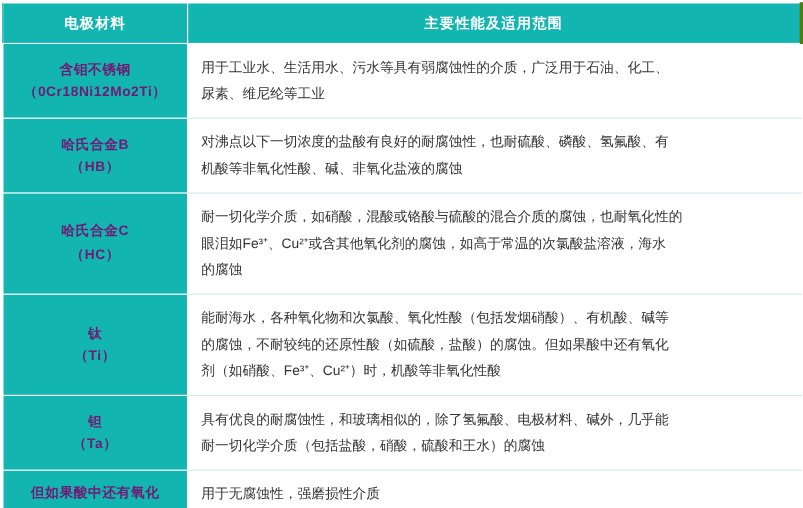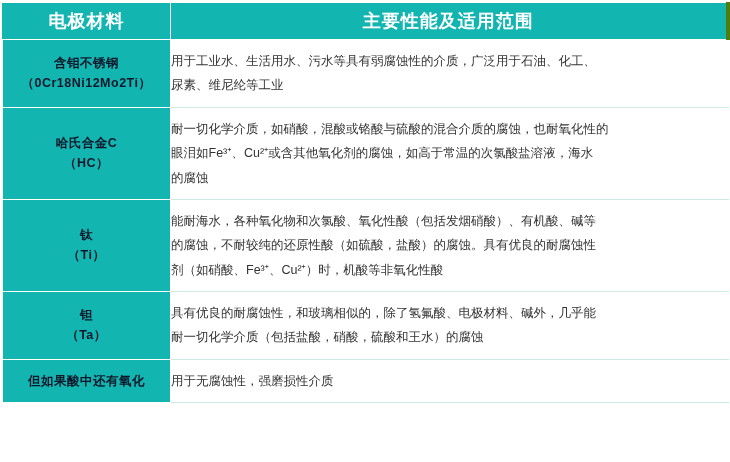--- a/index.html
+++ b/index.html
@@ -22,56 +22,56 @@
     border-collapse: collapse;
     width: 726px;
     table-layout: fixed;
   }
   table.spec-table col.c1 { width: 168px; }
   table.spec-table col.c2 { width: 558px; }
 
   th.head-cell {
     background: #13b5b1;
     color: #ffffff;
-    font-size: 18px;
+    font-size: 13px;
     font-weight: bold;
     text-align: center;
     vertical-align: middle;
     height: 34px;
     border: 1px solid #ffffff;
     letter-spacing: 1px;
   }
   th.head-cell.first {
     border-left: 1px solid #13b5b1;
   }
   th.head-cell.last {
-    border-right: 6px solid #4d7c0f;
+    border-right: 4px solid #4d7c0f;
   }
 
   td.mat-cell {
     background: #13b5b1;
-    color: #0f172a;
+    color: #701a75;
     font-size: 12.5px;
     font-weight: bold;
     text-align: center;
     vertical-align: middle;
     border: 1px solid #ffffff;
     padding: 6px 4px;
     line-height: 1.65;
     letter-spacing: 0.5px;
   }
   td.desc-cell {
     background: #ffffff;
     color: #333333;
     font-size: 12.5px;
     text-align: left;
     vertical-align: middle;
     border-bottom: 1px solid #cfe9e8;
     border-right: 1px solid #ffffff;
-    padding: 9px 12px 9px 0;
+    padding: 9px 12px 9px 12px;
     line-height: 1.95;
   }
   td.desc-cell .line {
     display: block;
     white-space: nowrap;
   }
   .mat-sub {
     display: block;
   }
 </style>
@@ -96,37 +96,47 @@
             <span class="mat-sub">含钼不锈钢</span>
             <span class="mat-sub">（0Cr18Ni12Mo2Ti）</span>
           </td>
           <td class="desc-cell">
             <span class="line">用于工业水、生活用水、污水等具有弱腐蚀性的介质，广泛用于石油、化工、</span>
             <span class="line">尿素、维尼纶等工业</span>
           </td>
         </tr>
         <tr>
           <td class="mat-cell">
+            <span class="mat-sub">哈氏合金B</span>
+            <span class="mat-sub">（HB）</span>
+          </td>
+          <td class="desc-cell">
+            <span class="line">对沸点以下一切浓度的盐酸有良好的耐腐蚀性，也耐硫酸、磷酸、氢氟酸、有</span>
+            <span class="line">机酸等非氧化性酸、碱、非氧化盐液的腐蚀</span>
+          </td>
+        </tr>
+        <tr>
+          <td class="mat-cell">
             <span class="mat-sub">哈氏合金C</span>
             <span class="mat-sub">（HC）</span>
           </td>
           <td class="desc-cell">
             <span class="line">耐一切化学介质，如硝酸，混酸或铬酸与硫酸的混合介质的腐蚀，也耐氧化性的</span>
             <span class="line">眼泪如Fe³⁺、Cu²⁺或含其他氧化剂的腐蚀，如高于常温的次氯酸盐溶液，海水</span>
             <span class="line">的腐蚀</span>
           </td>
         </tr>
         <tr>
           <td class="mat-cell">
             <span class="mat-sub">钛</span>
             <span class="mat-sub">（Ti）</span>
           </td>
           <td class="desc-cell">
             <span class="line">能耐海水，各种氧化物和次氯酸、氧化性酸（包括发烟硝酸）、有机酸、碱等</span>
-            <span class="line">的腐蚀，不耐较纯的还原性酸（如硫酸，盐酸）的腐蚀。具有优良的耐腐蚀性</span>
+            <span class="line">的腐蚀，不耐较纯的还原性酸（如硫酸，盐酸）的腐蚀。但如果酸中还有氧化</span>
             <span class="line">剂（如硝酸、Fe³⁺、Cu²⁺）时，机酸等非氧化性酸</span>
           </td>
         </tr>
         <tr>
           <td class="mat-cell">
             <span class="mat-sub">钽</span>
             <span class="mat-sub">（Ta）</span>
           </td>
           <td class="desc-cell">
             <span class="line">具有优良的耐腐蚀性，和玻璃相似的，除了氢氟酸、电极材料、碱外，几乎能</span>

